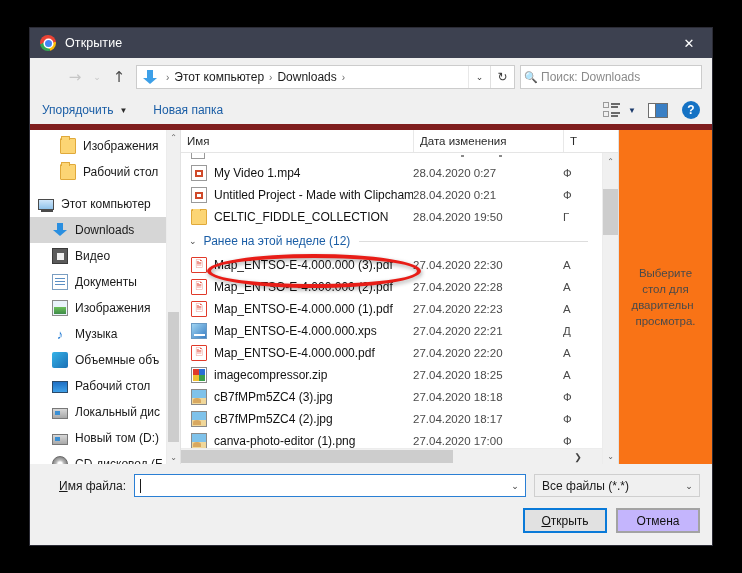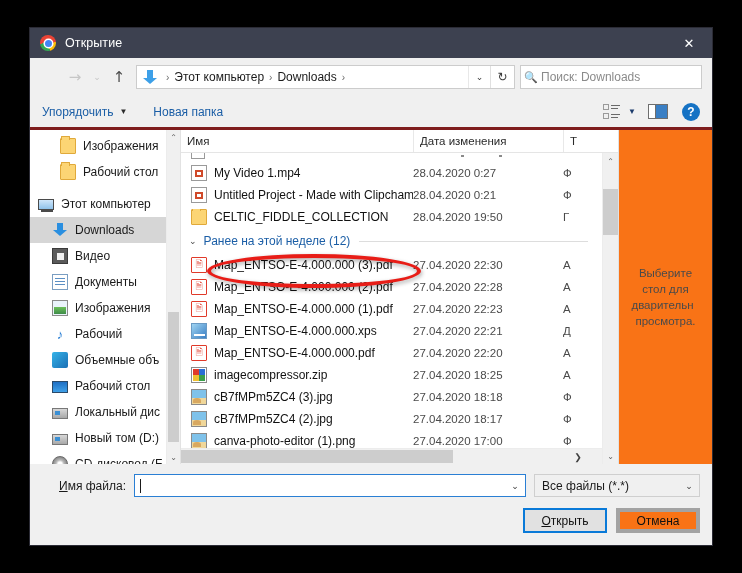--- a/index.html
+++ b/index.html
@@ -98,21 +98,21 @@
     flex: 0 0 182px;
   }
   .search-icon {
     width: 20px; display: flex; align-items: center; justify-content: center;
     font-size: 11px; color: #6a6a6a; flex: 0 0 20px;
   }
 
   
   .cmdbar {
     height: 34px; display: flex; align-items: center;
-    padding: 0 8px 0 12px; border-bottom: 3px solid #7f1d1d;
+    padding: 0 8px 0 12px; border-bottom: 6px solid #7f1d1d;
     background: #f0f0f0; flex: 0 0 34px;
   }
   .cmd-item { font-size: 12px; color: #1b5ea6; margin-right: 26px; display: flex; align-items: center; }
   .cmd-caret { font-size: 8px; margin-left: 6px; color: #2b2b2b; }
   .cmd-spacer { flex: 1 1 auto; }
   .viewicon {
     width: 20px; height: 18px; position: relative; margin-right: 2px;
   }
   .viewicon .vbox { position: absolute; left: 1px; width: 6px; height: 6px; border: 1px solid #9a9a9a; }
   .viewicon .vbox.b1 { top: 1px; } .viewicon .vbox.b2 { top: 10px; }
@@ -310,21 +310,21 @@
     width: 166px; flex: 0 0 166px; height: 23px; margin-left: 8px;
     border: 1px solid #cfcfcf; background: #f0f0f0;
     display: flex; align-items: center; font-size: 12px; color: #1a1a1a; padding-left: 7px; gap: 45px;
   }
   .type-select .ts-chev { margin-left: auto; width: 20px; text-align: center; font-size: 9px; color: #3a3a3a; }
 
   .btnrow { display: flex; justify-content: flex-end; margin-top: 11px; }
   .btn {
     width: 84px; height: 25px; font-size: 12px; color: #111;
     display: flex; align-items: center; justify-content: center;
-    background: #f97316; border: 4px solid #a3a3a3; margin-left: 9px;
+    background: #c4b5fd; border: 2px solid #a3a3a3; margin-left: 9px;
   }
   .btn.default { background: #e1e1e1; border: 2px solid #0a7ad8; }
   .btn u { text-decoration: underline; }
 
   
   .annot {
     position: absolute; left: 207px; top: 254px; width: 214px; height: 34px;
     border: 4px solid #e81d17; border-radius: 50%;
     pointer-events: none;
     filter: drop-shadow(1px 2px 2px rgba(0,0,0,.35));
@@ -427,21 +427,21 @@
         <div class="side-item indent1">
           <span class="side-ico ic-doc"></span>
           <span>Документы</span>
         </div>
         <div class="side-item indent1">
           <span class="side-ico ic-img"></span>
           <span>Изображения</span>
         </div>
         <div class="side-item indent1">
           <span class="side-ico ic-music">♪</span>
-          <span>Рабочий</span>
+          <span>Музыка</span>
         </div>
         <div class="side-item indent1">
           <span class="side-ico ic-3d"></span>
           <span>Объемные объ</span>
         </div>
         <div class="side-item indent1">
           <span class="side-ico ic-desk"></span>
           <span>Рабочий стол</span>
         </div>
         <div class="side-item indent1">

